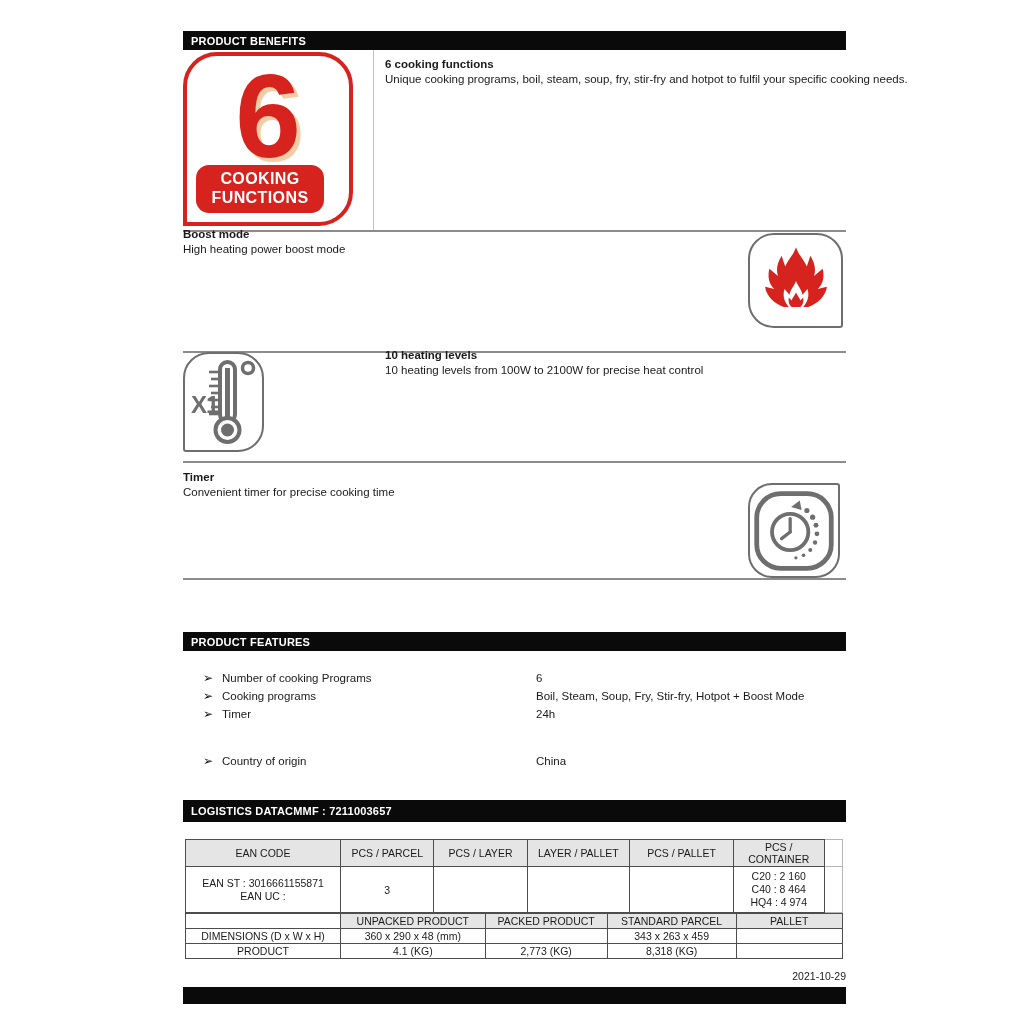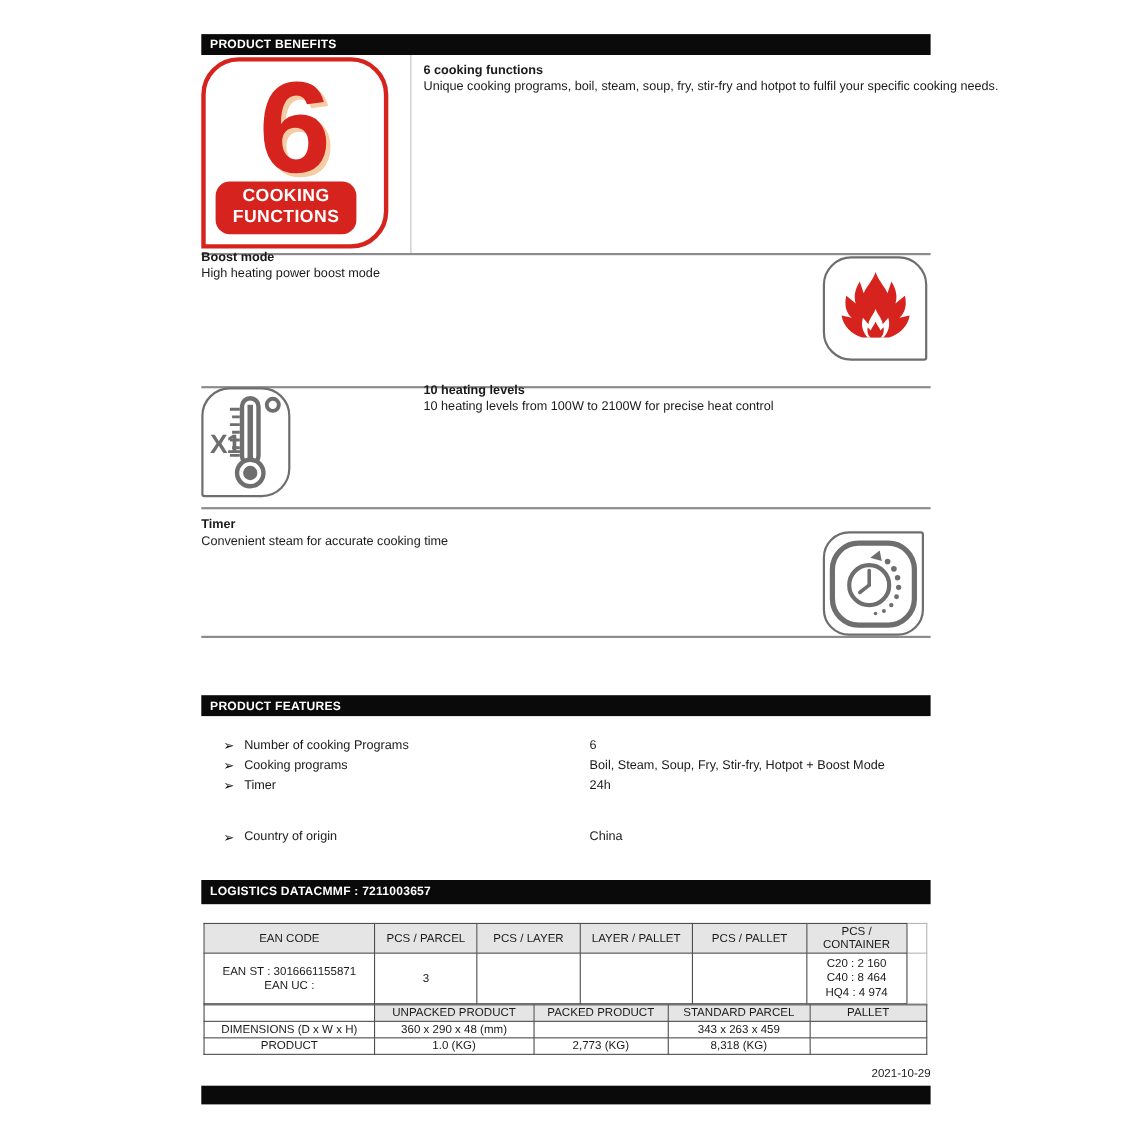--- a/index.html
+++ b/index.html
@@ -133,21 +133,21 @@
     </div>
     <div class="btext-right">
       <div class="btitle">10 heating levels</div>
       <div class="bdesc">10 heating levels from 100W to 2100W for precise heat control</div>
     </div>
   </div>
 
   <div class="benefit b4">
     <div class="btext-left">
       <div class="btitle">Timer</div>
-      <div class="bdesc">Convenient steam for accurate cooking time</div>
+      <div class="bdesc">Convenient timer for precise cooking time</div>
     </div>
     <div class="tile tile-timer">
       <svg width="86" height="88" viewBox="0 0 90 92">
         <rect x="6" y="7" width="78" height="78" rx="25" fill="none" stroke="#6e6e6e" stroke-width="5"></rect>
         <circle cx="41" cy="47" r="19" fill="none" stroke="#6e6e6e" stroke-width="4"></circle>
         <line x1="41" y1="47" x2="41" y2="33" stroke="#6e6e6e" stroke-width="3.4" stroke-linecap="round"></line>
         <line x1="41" y1="47" x2="32" y2="54" stroke="#6e6e6e" stroke-width="3.4" stroke-linecap="round"></line>
         <polygon points="51,14 42,21 53,24" fill="#6e6e6e"></polygon>
         <circle cx="58.5" cy="24.5" r="2.7" fill="#6e6e6e"></circle>
         <circle cx="64.5" cy="31.5" r="2.7" fill="#6e6e6e"></circle>
@@ -252,21 +252,21 @@
     <tbody>
       <tr>
         <td>DIMENSIONS (D x W x H)</td>
         <td>360 x 290 x 48 (mm)</td>
         <td></td>
         <td>343 x 263 x 459</td>
         <td></td>
       </tr>
       <tr>
         <td>PRODUCT</td>
-        <td>1.0 (KG)</td>
+        <td>4.1 (KG)</td>
         <td>2,773 (KG)</td>
         <td>8,318 (KG)</td>
         <td></td>
       </tr>
     </tbody>
   </table>
 
   <div class="date">2021-10-29</div>
   <div class="bottom-bar"></div>
 

